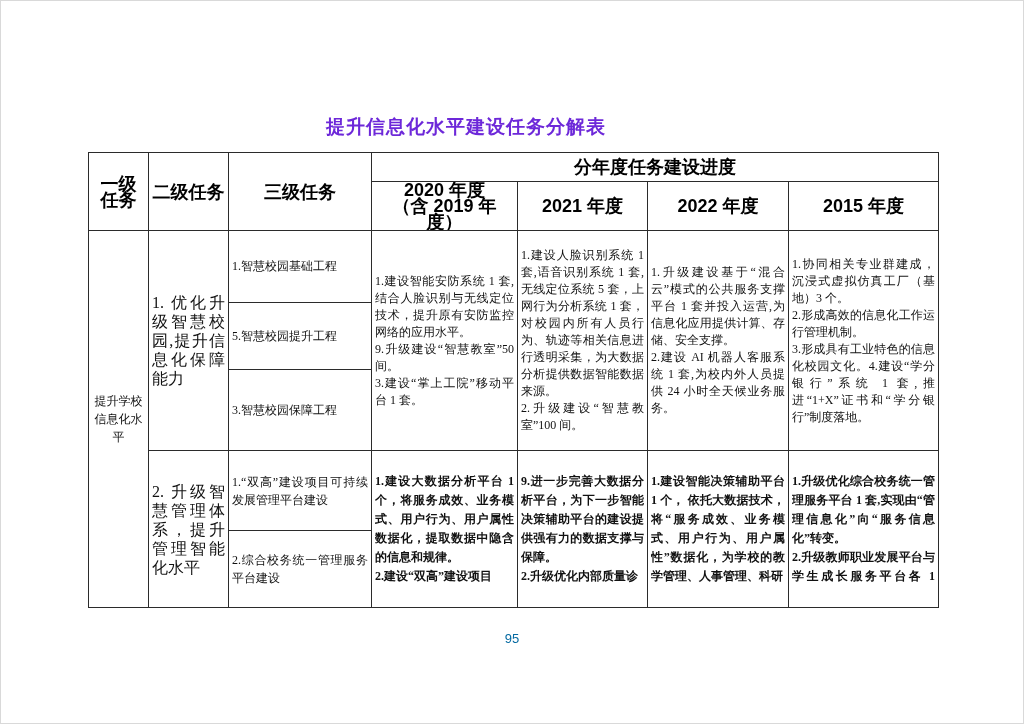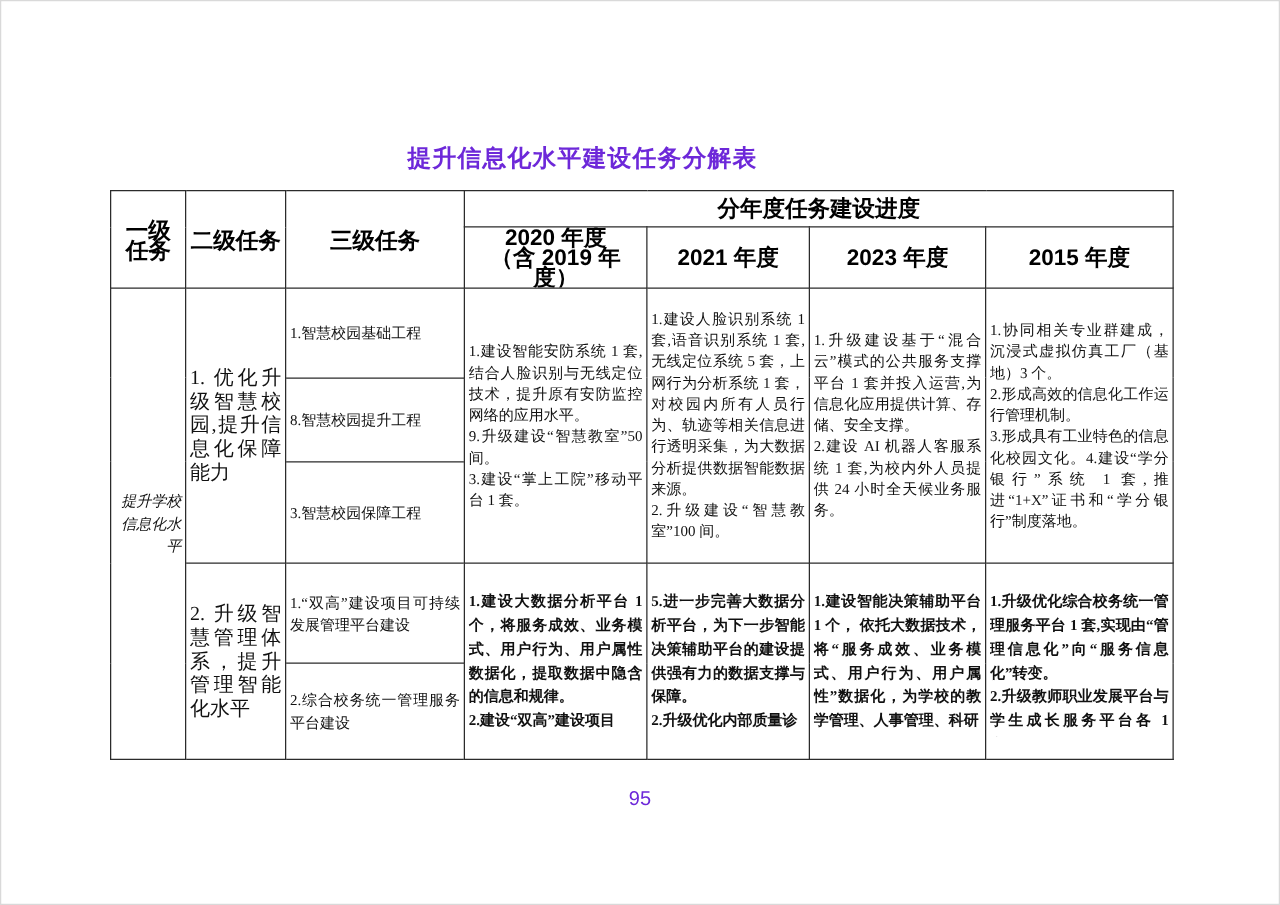--- a/index.html
+++ b/index.html
@@ -18,33 +18,33 @@
     border-collapse:collapse;table-layout:fixed;
   }
   table.task th, table.task td{
     border:1px solid #2b2b2b;padding:0 3px;vertical-align:middle;
     white-space:pre-line;overflow:hidden;
   }
   table.task th{
     font-family:"Liberation Sans","DejaVu Sans",sans-serif;
     font-weight:bold;font-size:18px;text-align:center;line-height:16px;color:#000;
   }
-  td.lvl1{ text-align:right;font-size:12px;line-height:18px;padding:0 5px;font-style:italic; }
+  td.lvl1{ text-align:center;font-size:12px;line-height:18px;padding:0 5px; }
   td.lvl2{ text-align:justify;font-size:16px;line-height:19px;padding:0 5px; }
   td.lvl3{ text-align:left;font-size:12px;line-height:18px;padding:0 5px;text-align:justify;font-family:Liberation Serif, serif; }
   td.year{ vertical-align:top;padding:0 3px; }
   .box{
     font-size:12px;line-height:17px;text-align:justify;
     white-space:pre-line;overflow:hidden;
   }
   .b1{ height:183px;display:flex;flex-direction:column;justify-content:center; }
   .b2{ height:117px;padding-top:3px;line-height:19px;font-weight:bold; }
   .pageno{
     position:absolute;top:631px;left:0;width:1024px;text-align:center;
-    font-size:16px;color:#6d28d9;font-family:"Liberation Sans","DejaVu Sans",sans-serif;
+    font-size:13px;color:#0369a1;font-family:"Liberation Sans","DejaVu Sans",sans-serif;
   }
 </style>
 </head>
 <body>
 
 <div class="page">
 
   <h1 class="title">提升信息化水平建设任务分解表</h1>
 
   <table class="task">
@@ -62,21 +62,21 @@
         <th rowspan="2">一级
 任务</th>
         <th rowspan="2">二级任务</th>
         <th rowspan="2">三级任务</th>
         <th colspan="4">分年度任务建设进度</th>
       </tr>
       <tr style="height:44px">
         <th>2020 年度
 （含 2019 年度）</th>
         <th>2021 年度</th>
-        <th>2023 年度</th>
+        <th>2022 年度</th>
         <th>2015 年度</th>
       </tr>
     </thead>
     <tbody>
       <tr style="height:61px">
         <td rowspan="5" class="lvl1">提升学校信息化水平</td>
         <td rowspan="3" class="lvl2">1. 优化升级智慧校园,提升信息化保障能力</td>
         <td class="lvl3">1.智慧校园基础工程</td>
         <td rowspan="3" class="year">
           <div class="box b1">1.建设智能安防系统 1 套,结合人脸识别与无线定位技术，提升原有安防监控网络的应用水平。
@@ -91,34 +91,34 @@
           <div class="box b1">1.升级建设基于“混合云”模式的公共服务支撑平台 1 套并投入运营,为信息化应用提供计算、存储、安全支撑。
 2.建设 AI 机器人客服系统 1 套,为校内外人员提供 24 小时全天候业务服务。</div>
         </td>
         <td rowspan="3" class="year">
           <div class="box b1">1.协同相关专业群建成， 沉浸式虚拟仿真工厂（基地）3 个。
 2.形成高效的信息化工作运行管理机制。
 3.形成具有工业特色的信息化校园文化。4.建设“学分银行”系统 1 套,推进“1+X”证书和“学分银行”制度落地。</div>
         </td>
       </tr>
       <tr style="height:57px">
-        <td class="lvl3">8.智慧校园提升工程</td>
+        <td class="lvl3">5.智慧校园提升工程</td>
       </tr>
       <tr style="height:69px">
         <td class="lvl3">3.智慧校园保障工程</td>
       </tr>
       <tr style="height:63px">
         <td rowspan="2" class="lvl2">2. 升级智慧管理体系，提升管理智能化水平</td>
         <td class="lvl3">1.“双高”建设项目可持续发展管理平台建设</td>
         <td rowspan="2" class="year">
           <div class="box b2">1.建设大数据分析平台 1 个，将服务成效、业务模式、用户行为、用户属性数据化，提取数据中隐含的信息和规律。
 2.建设“双高”建设项目</div>
         </td>
         <td rowspan="2" class="year">
-          <div class="box b2">5.进一步完善大数据分析平台，为下一步智能决策辅助平台的建设提供强有力的数据支撑与保障。
+          <div class="box b2">9.进一步完善大数据分析平台，为下一步智能决策辅助平台的建设提供强有力的数据支撑与保障。
 2.升级优化内部质量诊</div>
         </td>
         <td rowspan="2" class="year">
           <div class="box b2">1.建设智能决策辅助平台 1 个， 依托大数据技术，将“服务成效、业务模式、用户行为、用户属性”数据化，为学校的教学管理、人事管理、科研</div>
         </td>
         <td rowspan="2" class="year">
           <div class="box b2">1.升级优化综合校务统一管理服务平台 1 套,实现由“管理信息化”向“服务信息化”转变。
 2.升级教师职业发展平台与学生成长服务平台各 1 套，</div>
         </td>
       </tr>

